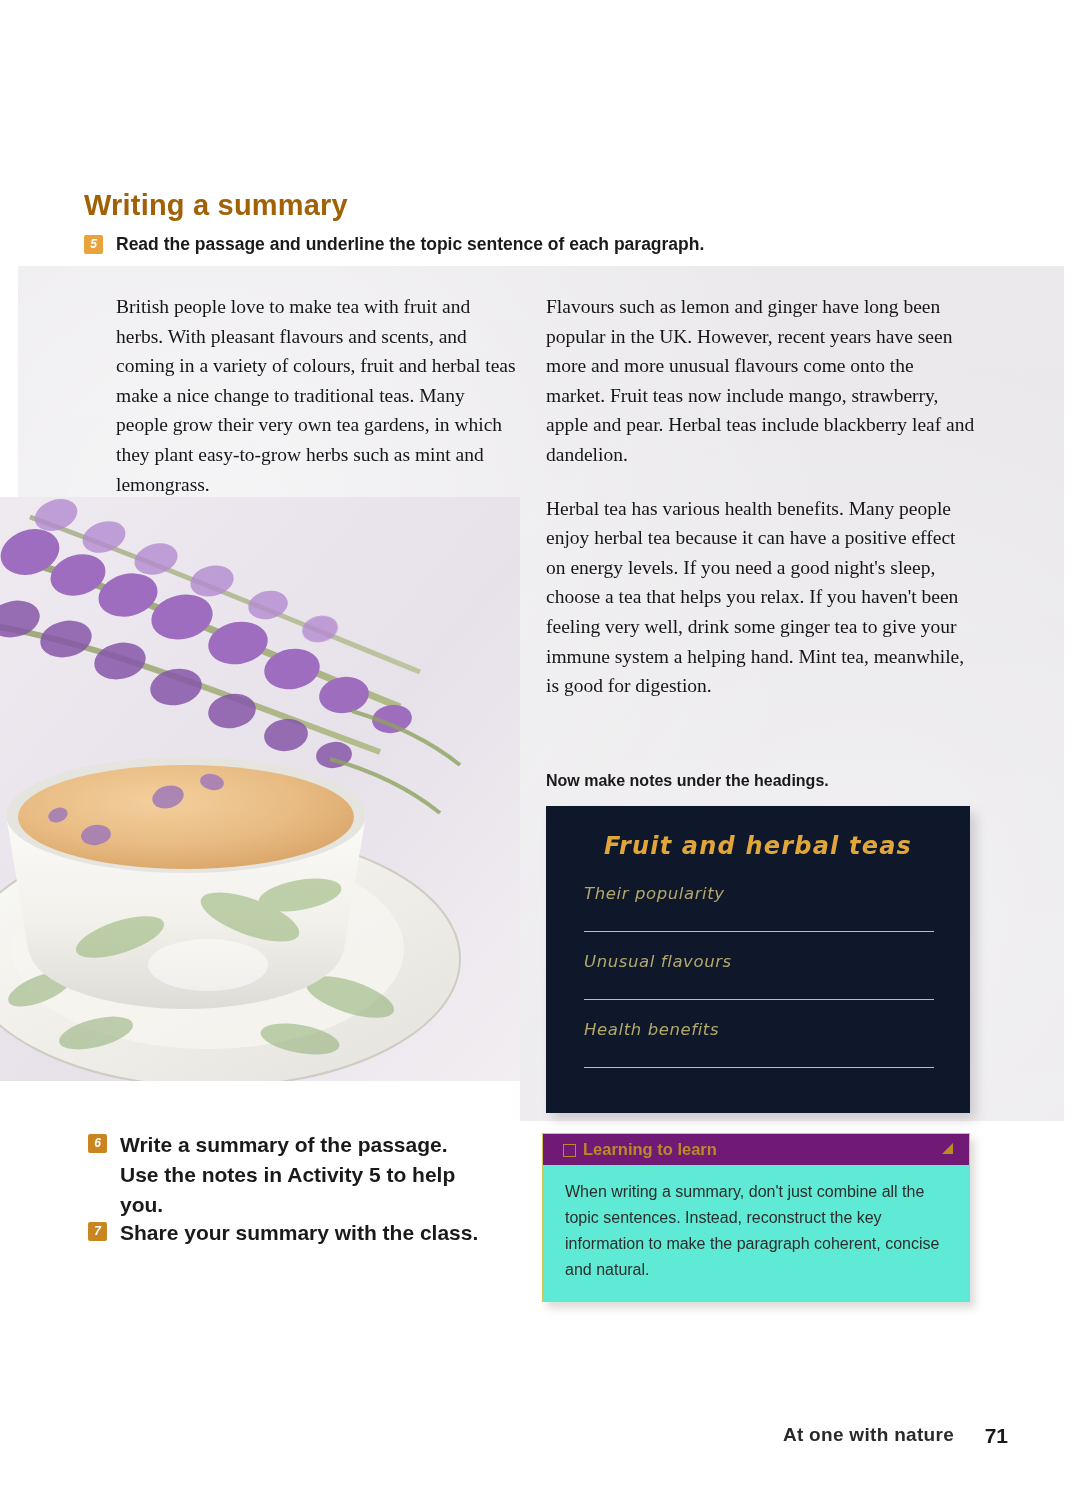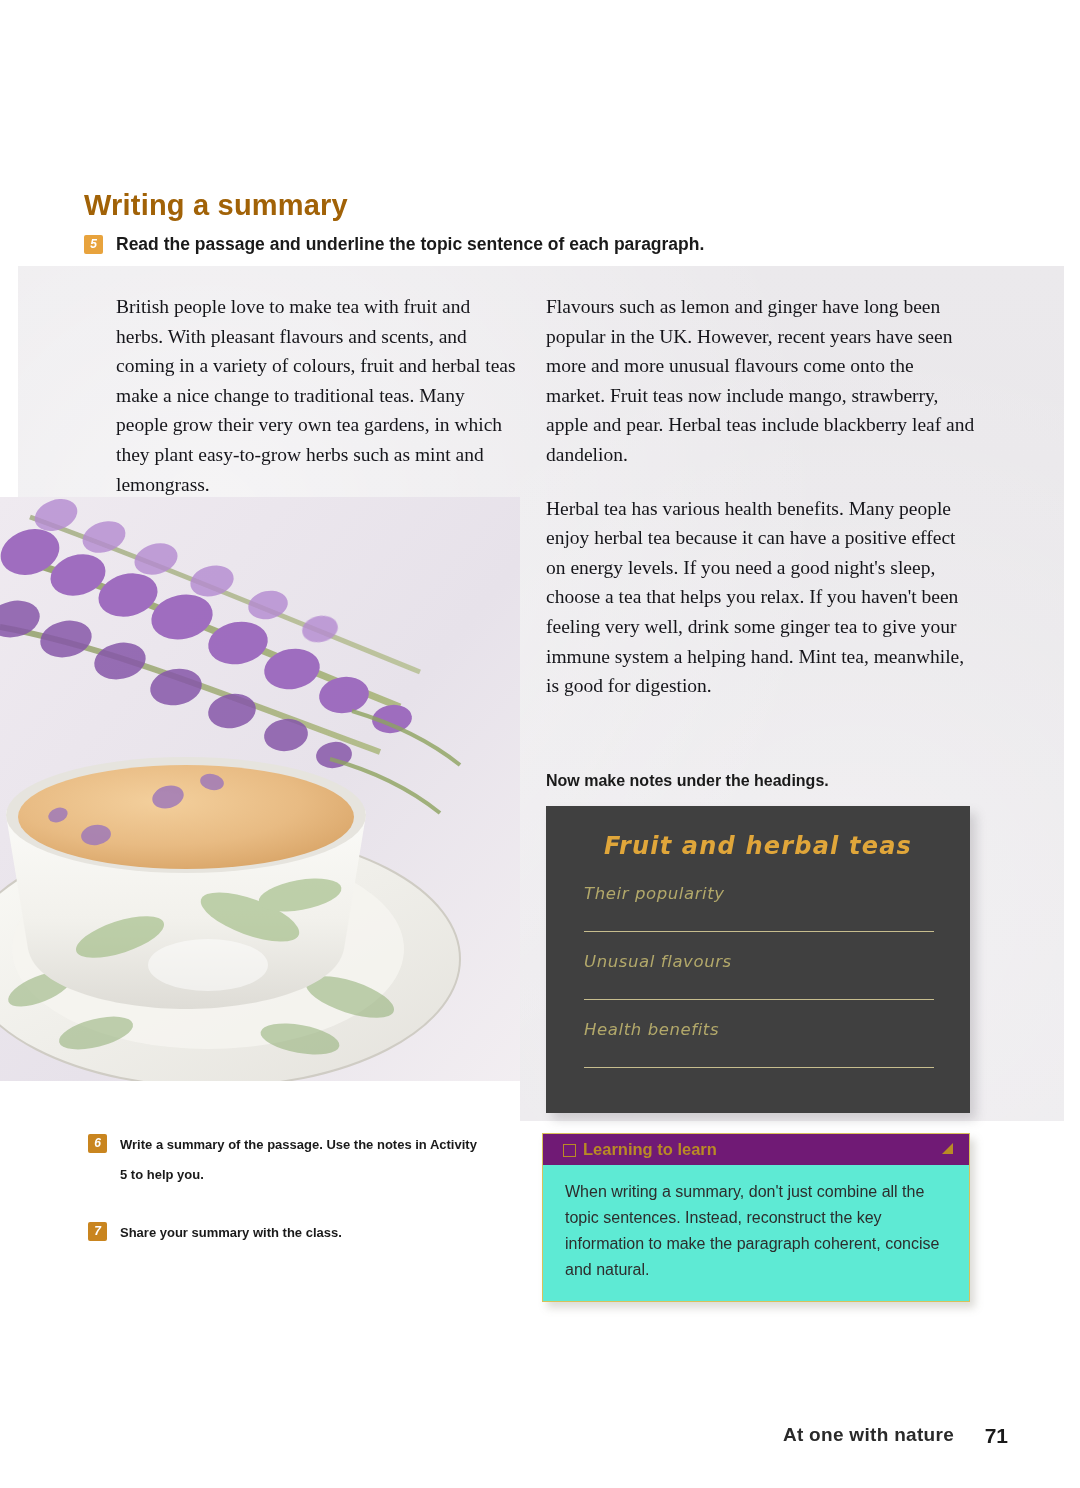--- a/index.html
+++ b/index.html
@@ -112,21 +112,21 @@
     color: #1a1a1a;
   }
 
   
   .notes-card {
     position: absolute;
     left: 546px;
     top: 806px;
     width: 424px;
     height: 307px;
-    background: #404040;
+    background: #0f172a;
     box-shadow: 6px 7px 10px rgba(90,85,95,.22);
   }
   .notes-title {
     position: absolute;
     left: 0; right: 0;
     top: 26px;
     text-align: center;
     font-family: "DejaVu Sans", sans-serif;
     font-size: 24px;
     font-style: italic;
@@ -164,21 +164,21 @@
   .act7 {
     position: absolute;
     left: 88px;
     top: 1218px;
     width: 420px;
   }
   .act6 .txt, .act7 .txt {
     display: inline-block;
     margin-left: 13px;
     width: 362px;
-    font-size: 13px;
+    font-size: 21px;
     font-weight: bold;
     color: #1a1a1a;
     line-height: 30px;
     vertical-align: top;
   }
   .act6 .activity-num, .act7 .activity-num { margin-top: 4px; }
 
   
   .l2l {
     position: absolute;

